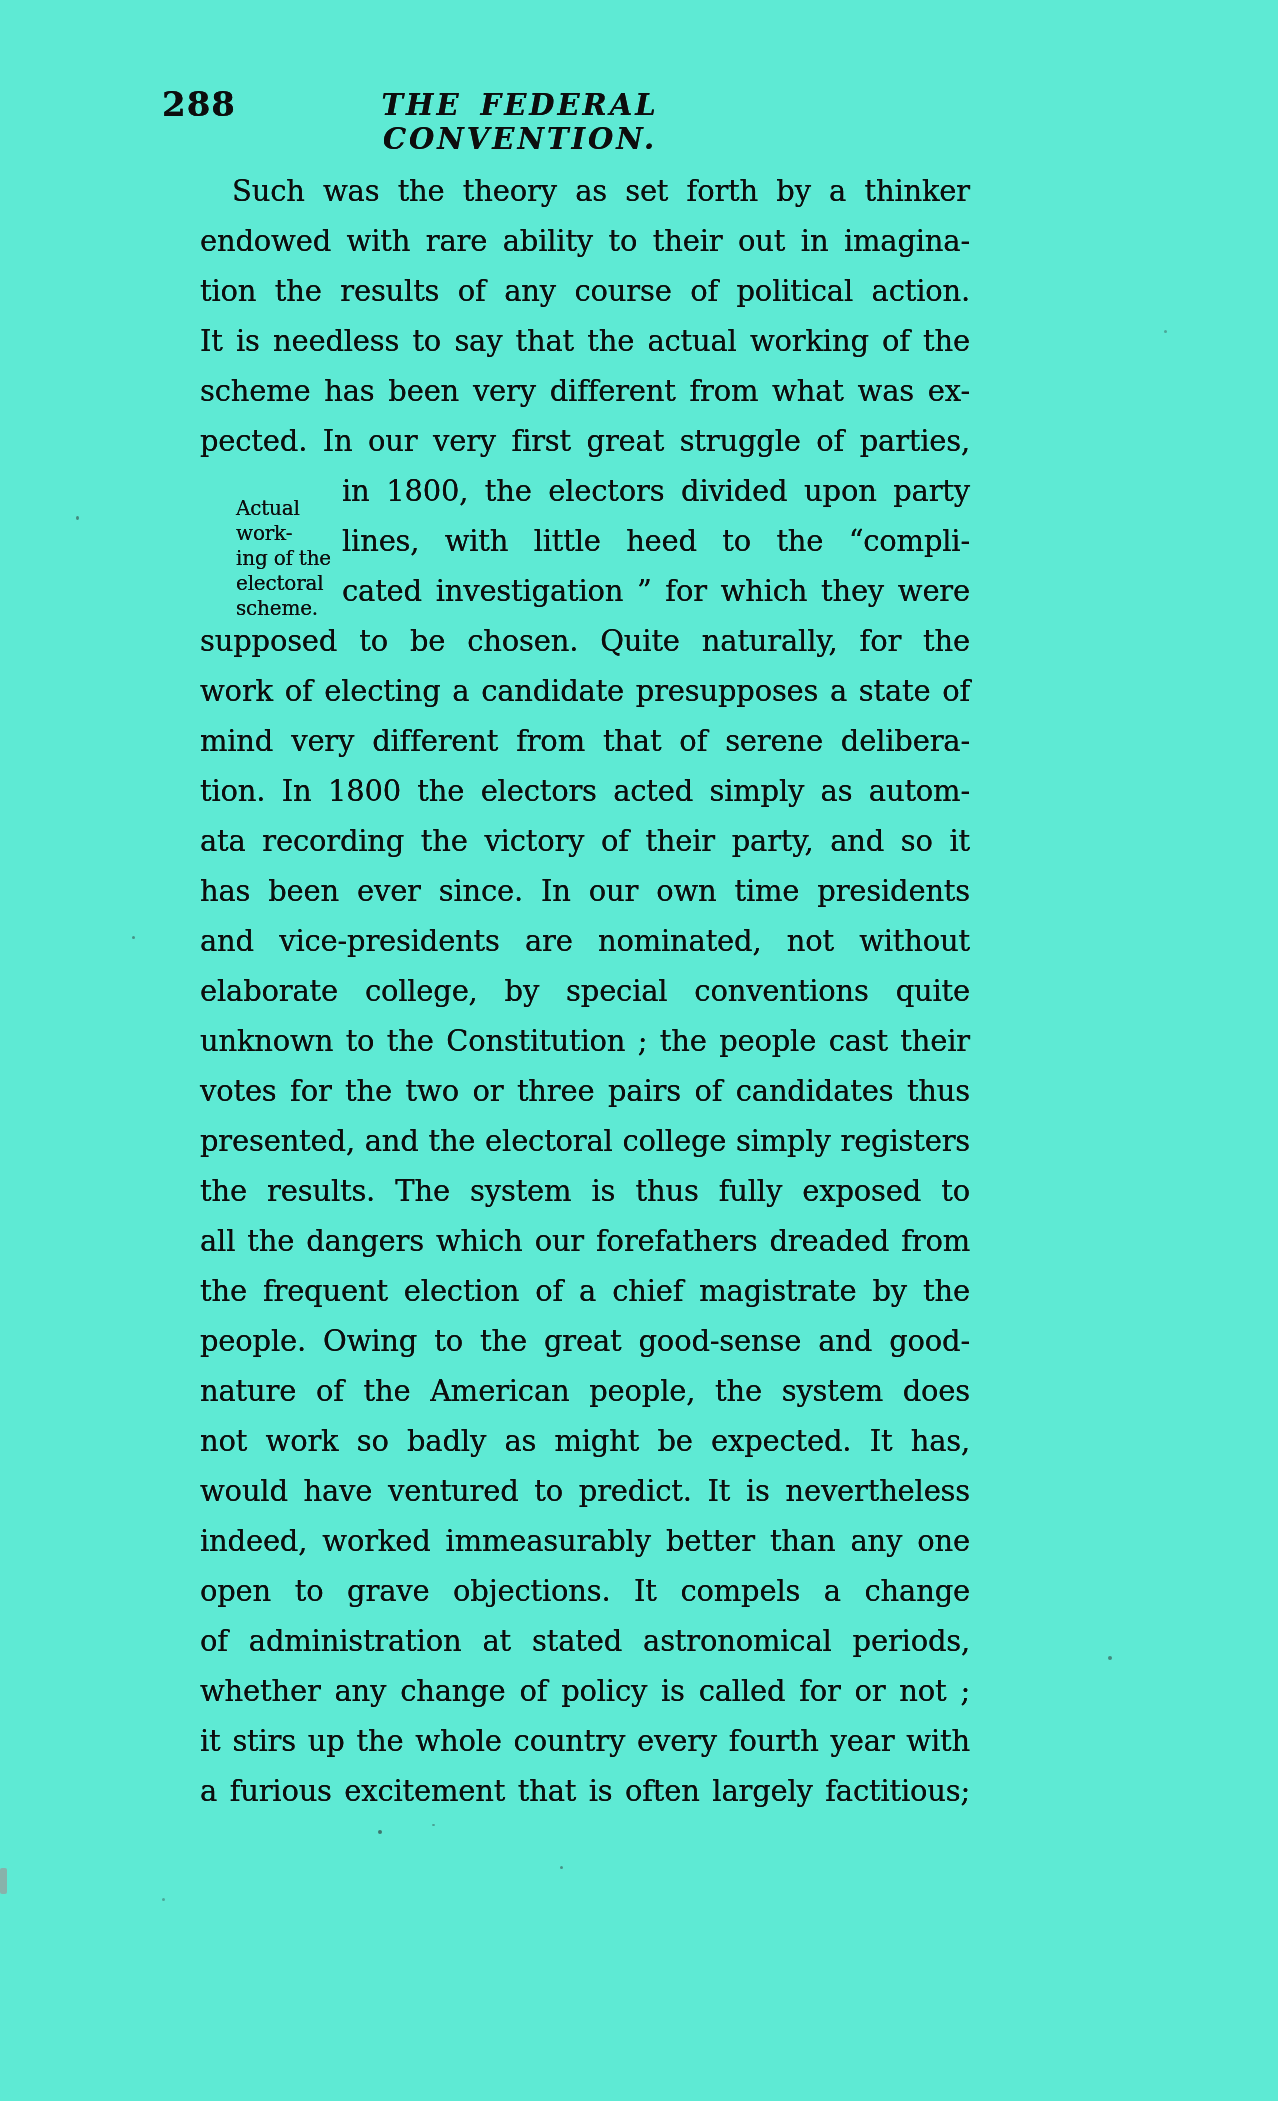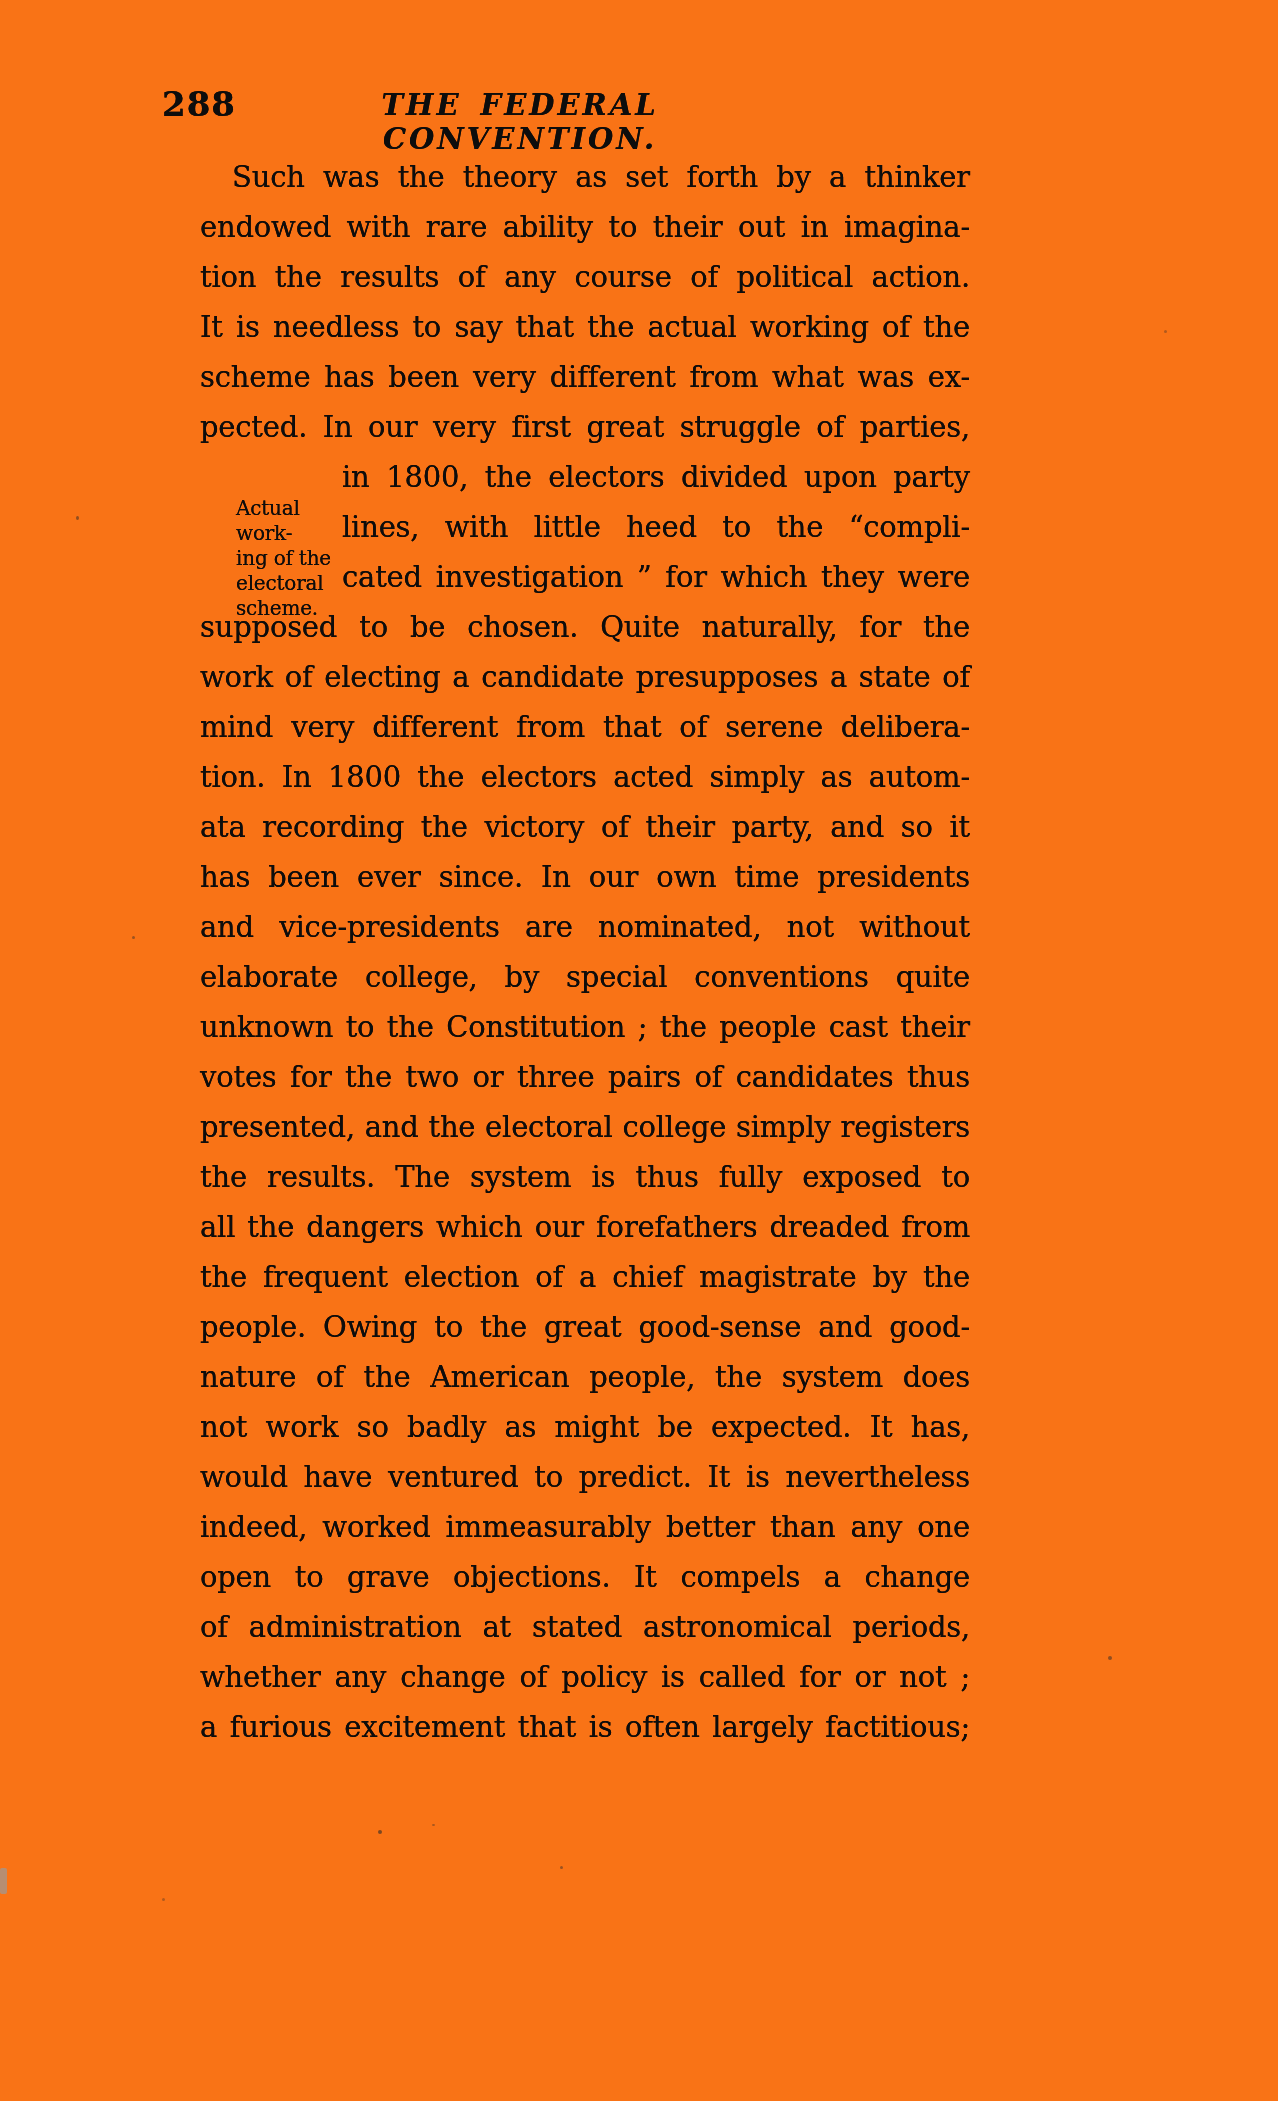--- a/index.html
+++ b/index.html
@@ -1,19 +1,19 @@
 <!DOCTYPE html>
 <html><head>
 <meta charset="utf-8">
 <style>
   html,body{margin:0;padding:0;background:#e8e8e8;}
   .page{
     position:relative;
     width:1278px;height:2101px;
-    background:#f97316;
+    background:#5eead4;
     overflow:hidden;
     font-family:"DejaVu Serif","Liberation Serif",serif;
     color:#0d0d0d;
   }
   .pagenum{
     position:absolute;left:162px;top:84px;
     font-size:34px;font-weight:bold;letter-spacing:1px;
     text-shadow:0 0 .5px rgba(0,0,0,.85);
   }
   .runninghead{
@@ -28,21 +28,21 @@
     font-size:29px;line-height:50px;
     letter-spacing:-0.2px;
     text-shadow:0 0 .55px rgba(0,0,0,.9);
   }
   .line{
     height:50px;
     text-align:justify;
     text-align-last:justify;
     white-space:nowrap;
   }
-  .line.first{text-indent:32px;}
+  .line.first{text-indent:32px;margin-top:14px;}
   .line.ind{margin-left:142px;}
   .sidenote{
     position:absolute;left:0;top:344px;width:158px;
     font-size:20px;line-height:25px;letter-spacing:-0.2px;
     text-align:left;text-shadow:0 0 .4px rgba(0,0,0,.85);
   }
   .sidenote div{text-align:left;text-align-last:left;margin-left:36px;}
   
   .speck{position:absolute;background:#2a2a2a;border-radius:50%;}
   .s1{left:76px;top:516px;width:3px;height:4px;opacity:.5;}
@@ -91,20 +91,21 @@
     <div class="line">all the dangers which our forefathers dreaded from</div>
     <div class="line">the frequent election of a chief magistrate by the</div>
     <div class="line">people. Owing to the great good-sense and good-</div>
     <div class="line">nature of the American people, the system does</div>
     <div class="line">not work so badly as might be expected. It has,</div>
     <div class="line">would have ventured to predict. It is nevertheless</div>
     <div class="line">indeed, worked immeasurably better than any one</div>
     <div class="line">open to grave objections. It compels a change</div>
     <div class="line">of administration at stated astronomical periods,</div>
     <div class="line">whether any change of policy is called for or not ;</div>
+    <div class="line">it stirs up the whole country every fourth year with</div>
     <div class="line">a furious excitement that is often largely factitious;</div>
 
     <div class="sidenote">
       <div>Actual work-</div>
       <div>ing of the</div>
       <div>electoral</div>
       <div>scheme.</div>
     </div>
   </div>
 

